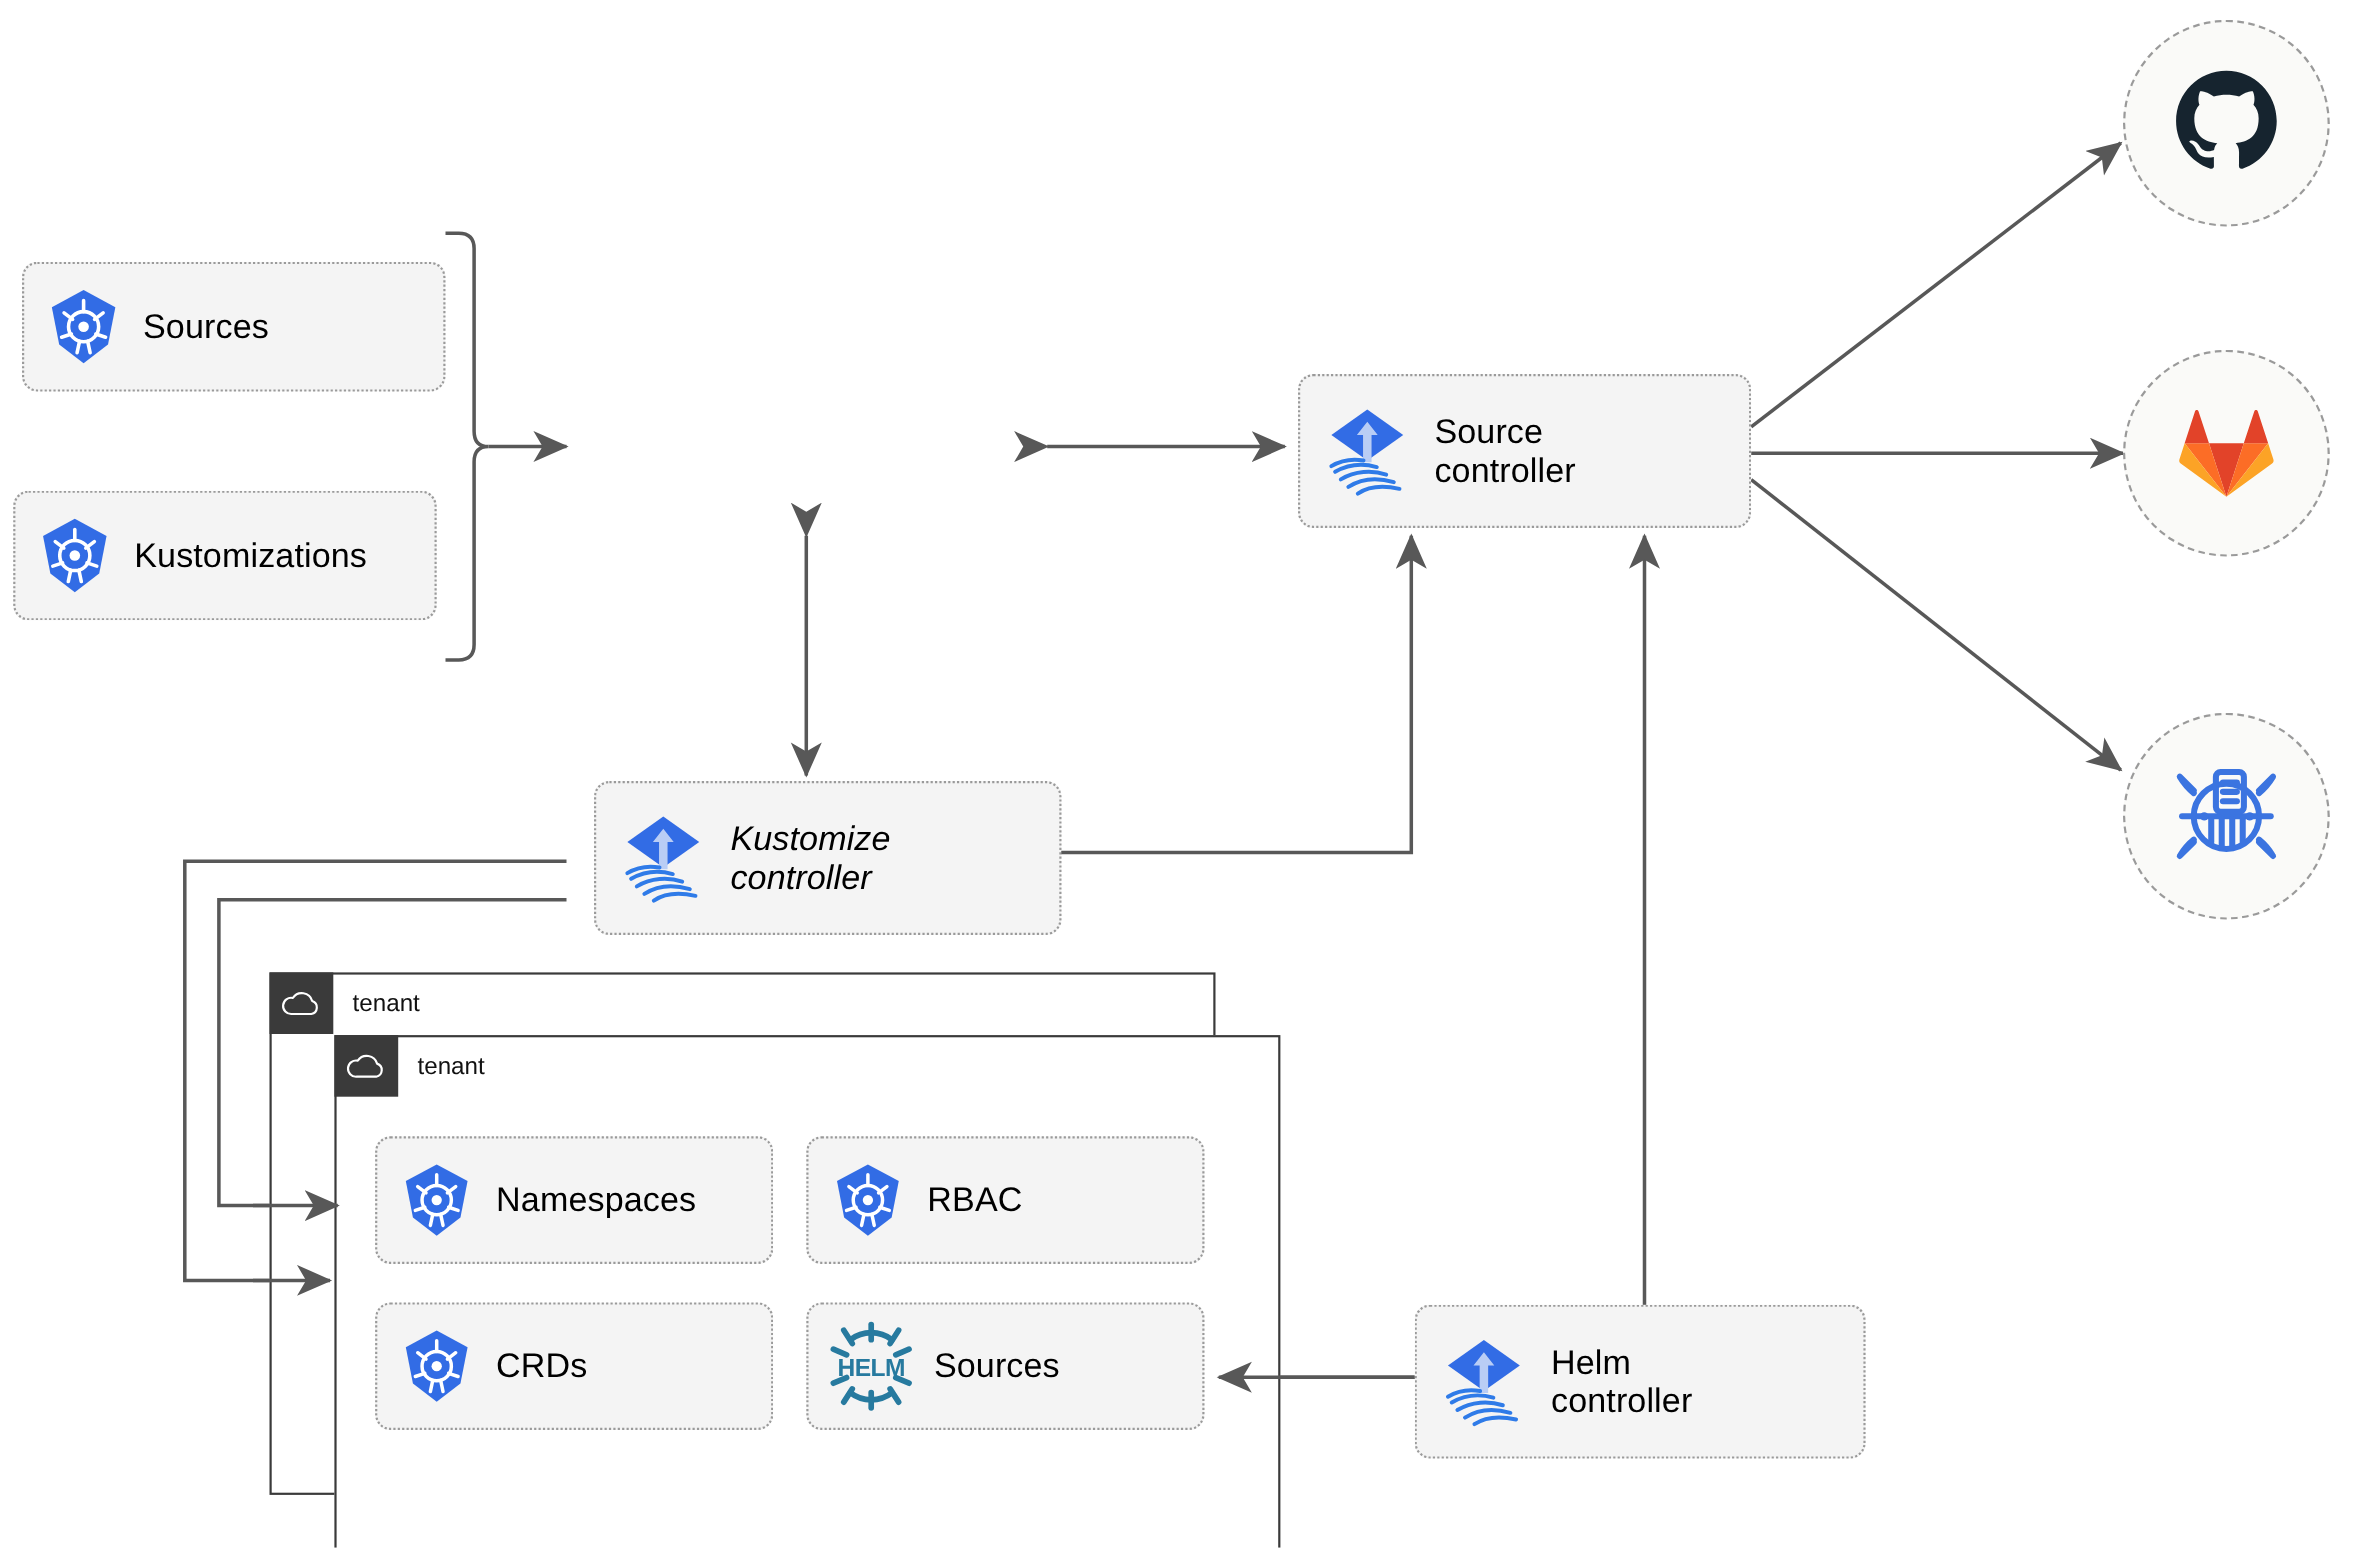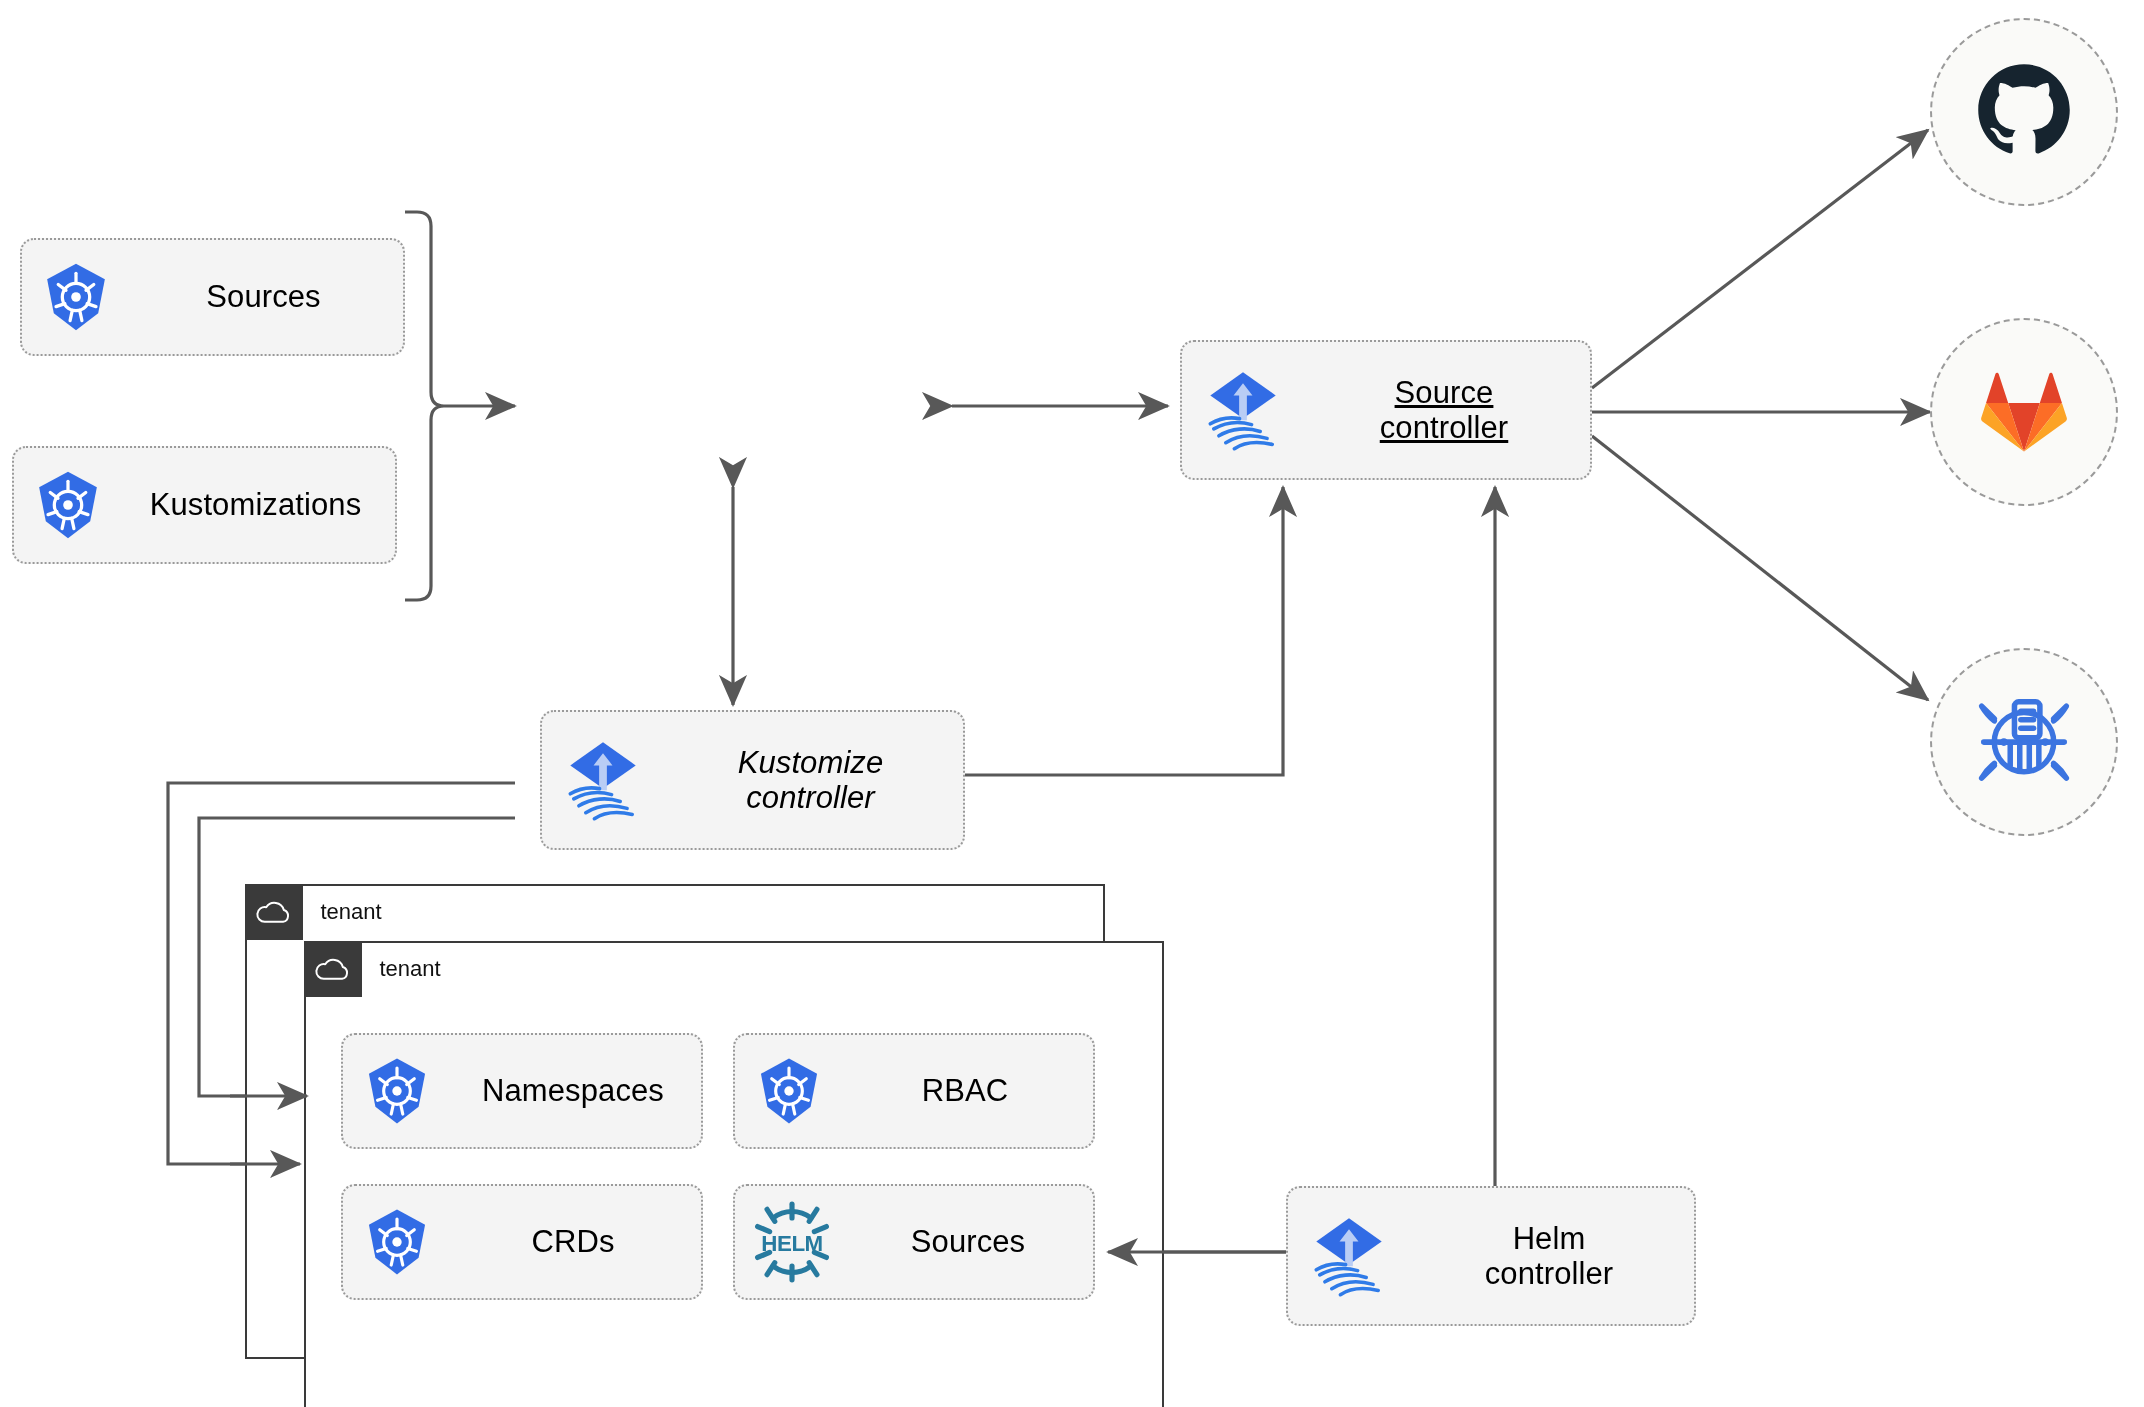--- a/index.html
+++ b/index.html
@@ -13,21 +13,21 @@
     border:2.5px dotted #9a9a9a;
     border-radius:14px;
     box-sizing:border-box;
     display:flex;
     align-items:center;
     z-index:6;
   }
   .node .ico{flex:0 0 auto;display:flex;align-items:center;justify-content:center;}
   .node .lbl{
     flex:1 1 auto;
-    text-align:center;
+    text-align:left;
     color:#000;
     font-size:31px;
     line-height:1.14;
     letter-spacing:.1px;
     white-space:pre-line;
     padding-right:6px;
   }
 
   
   .circle{
@@ -141,21 +141,21 @@
           <line x1="23" y1="63" x2="35" y2="59"></line>
           <line x1="26" y1="33" x2="36.5" y2="41"></line>
         </g>
         <circle cx="50" cy="50" r="6.5" fill="#fff"></circle>
       </svg>
     </span>
     <span class="lbl">Kustomizations</span>
   </div>
 
 
-  <div class="node" style="left:1180px;top:340px;width:412px;height:140px;text-decoration:underline;">
+  <div class="node" style="left:1180px;top:340px;width:412px;height:140px;">
     <span class="ico" style="width:122px;">
       <svg width="86" height="86" viewBox="0 0 100 100">
         <polygon points="50,6 88,33 50,60 12,33" fill="#326CE5"></polygon>
         <path d="M50,19 L61,33 L54.5,33 L54.5,62 L45.5,62 L45.5,33 L39,33 Z" fill="#b9cdf5"></path>
         <g fill="none" stroke="#2F7BE8" stroke-width="4.2" stroke-linecap="round">
           <path d="M16,72 C30,64 46,63 60,67"></path>
           <path d="M22,80 C37,71 55,70 70,75"></path>
           <path d="M30,88 C44,79 61,78 78,83"></path>
           <path d="M40,95 C52,87 66,86 84,90"></path>
           <path d="M12,66 C22,60 34,58 46,60"></path>

